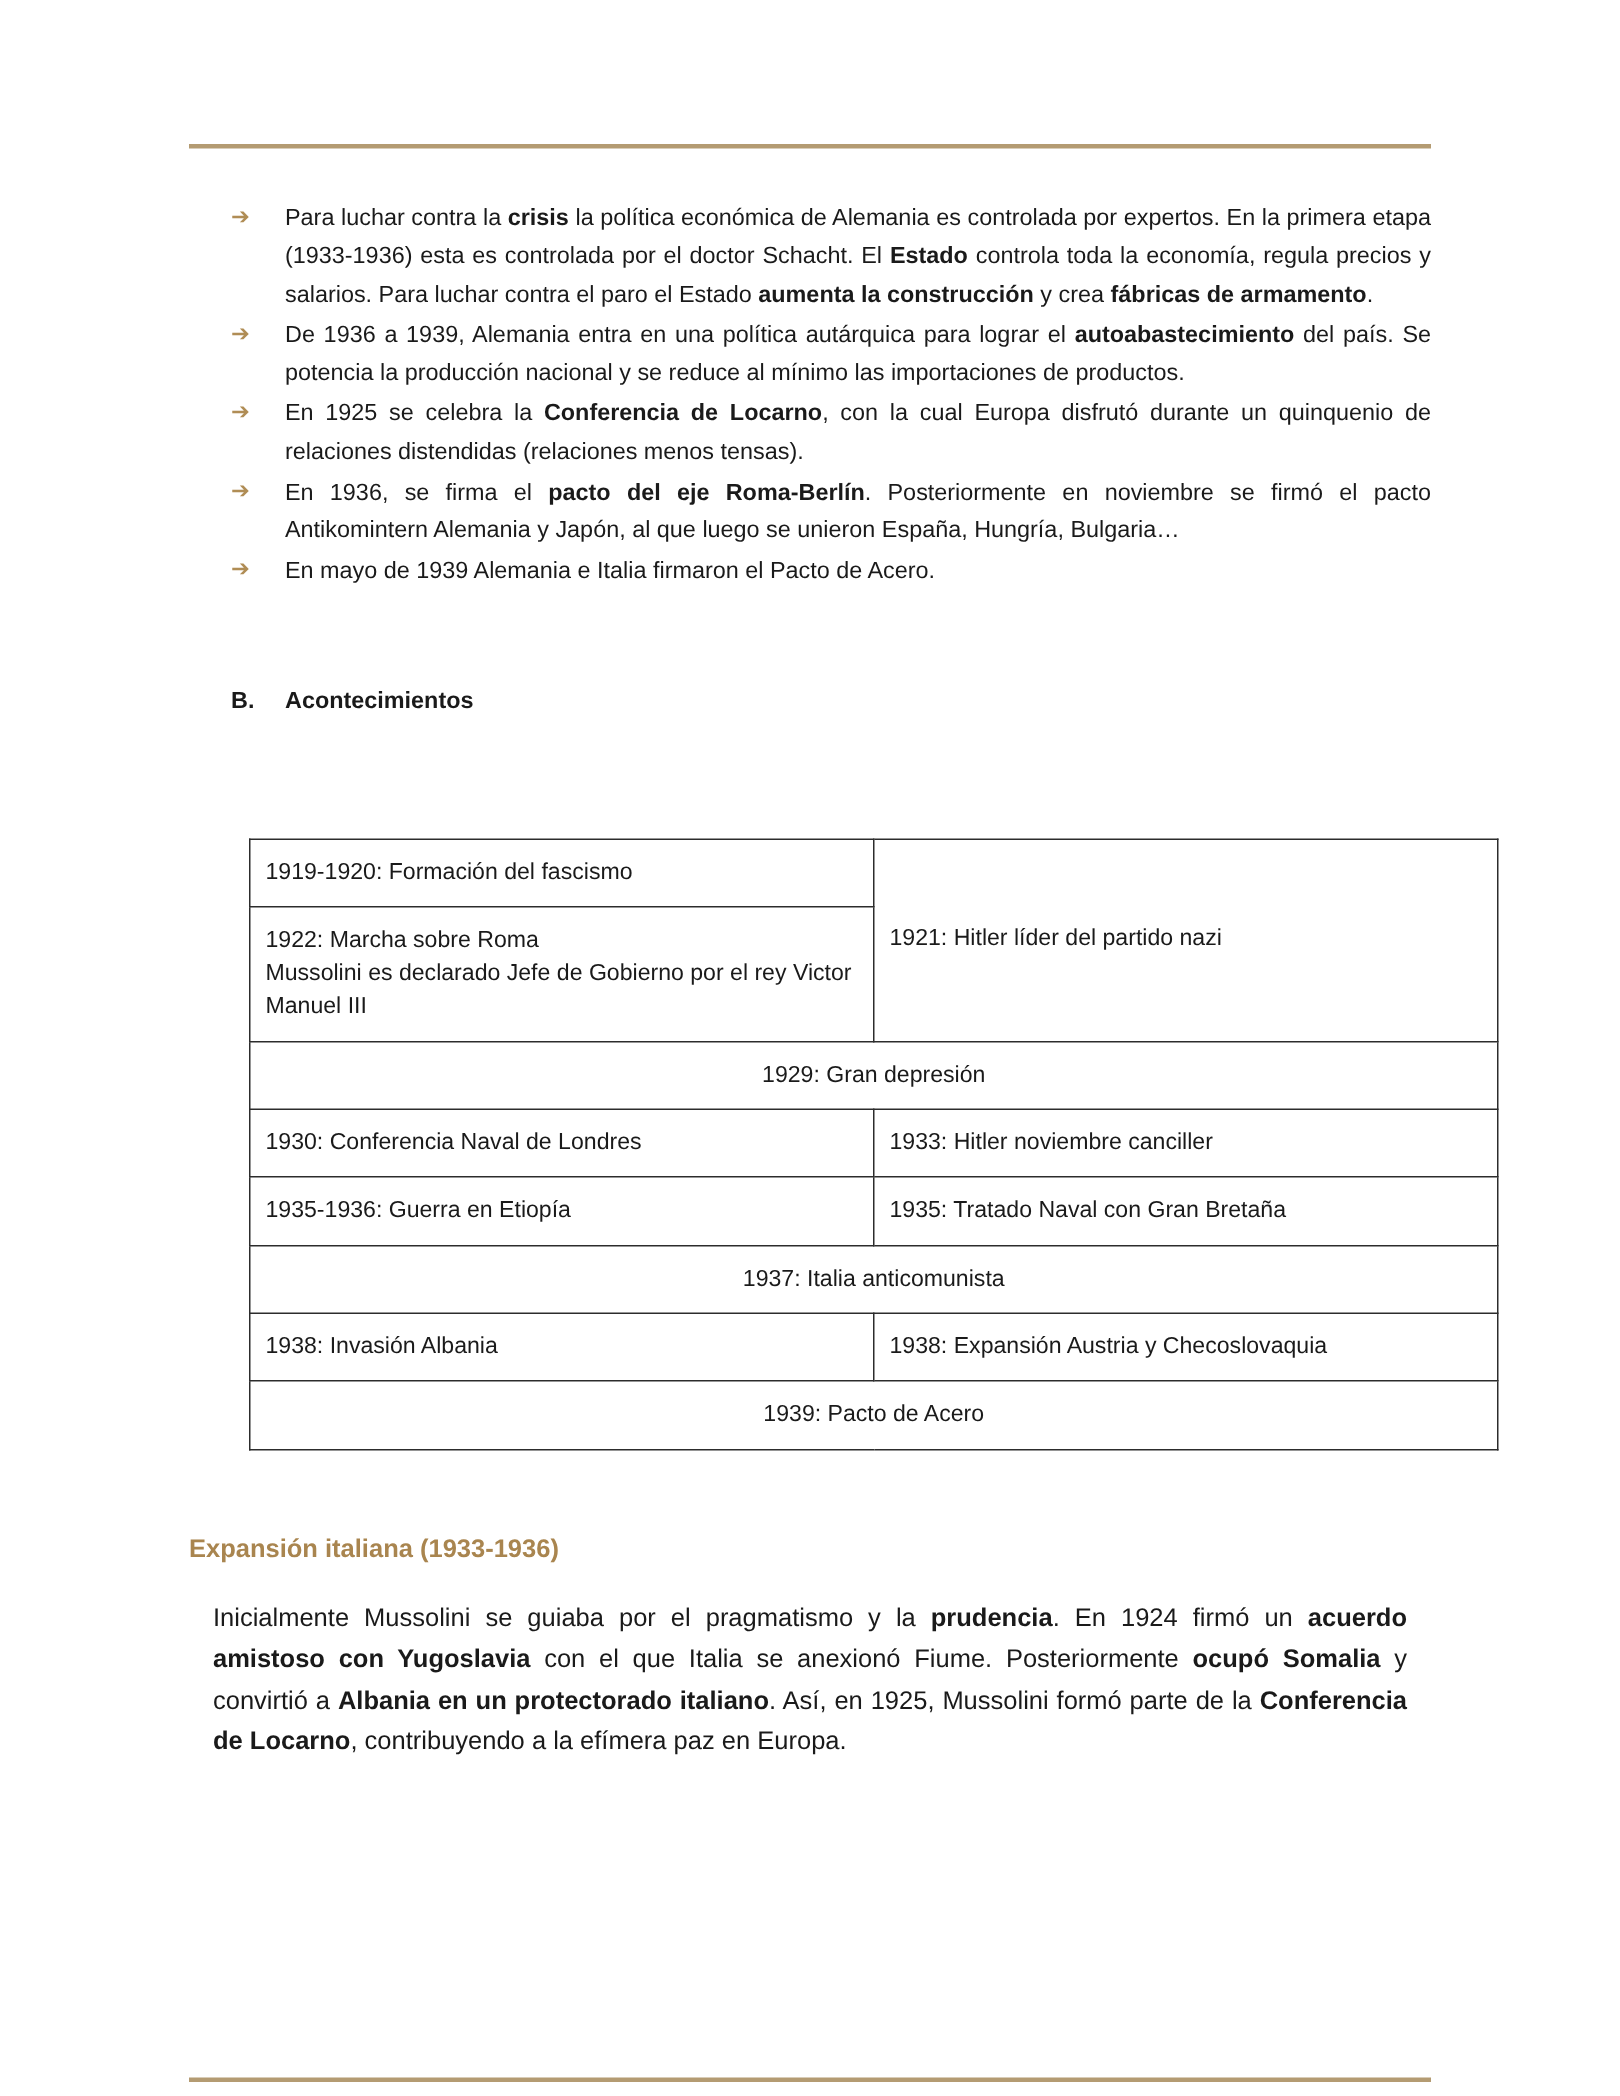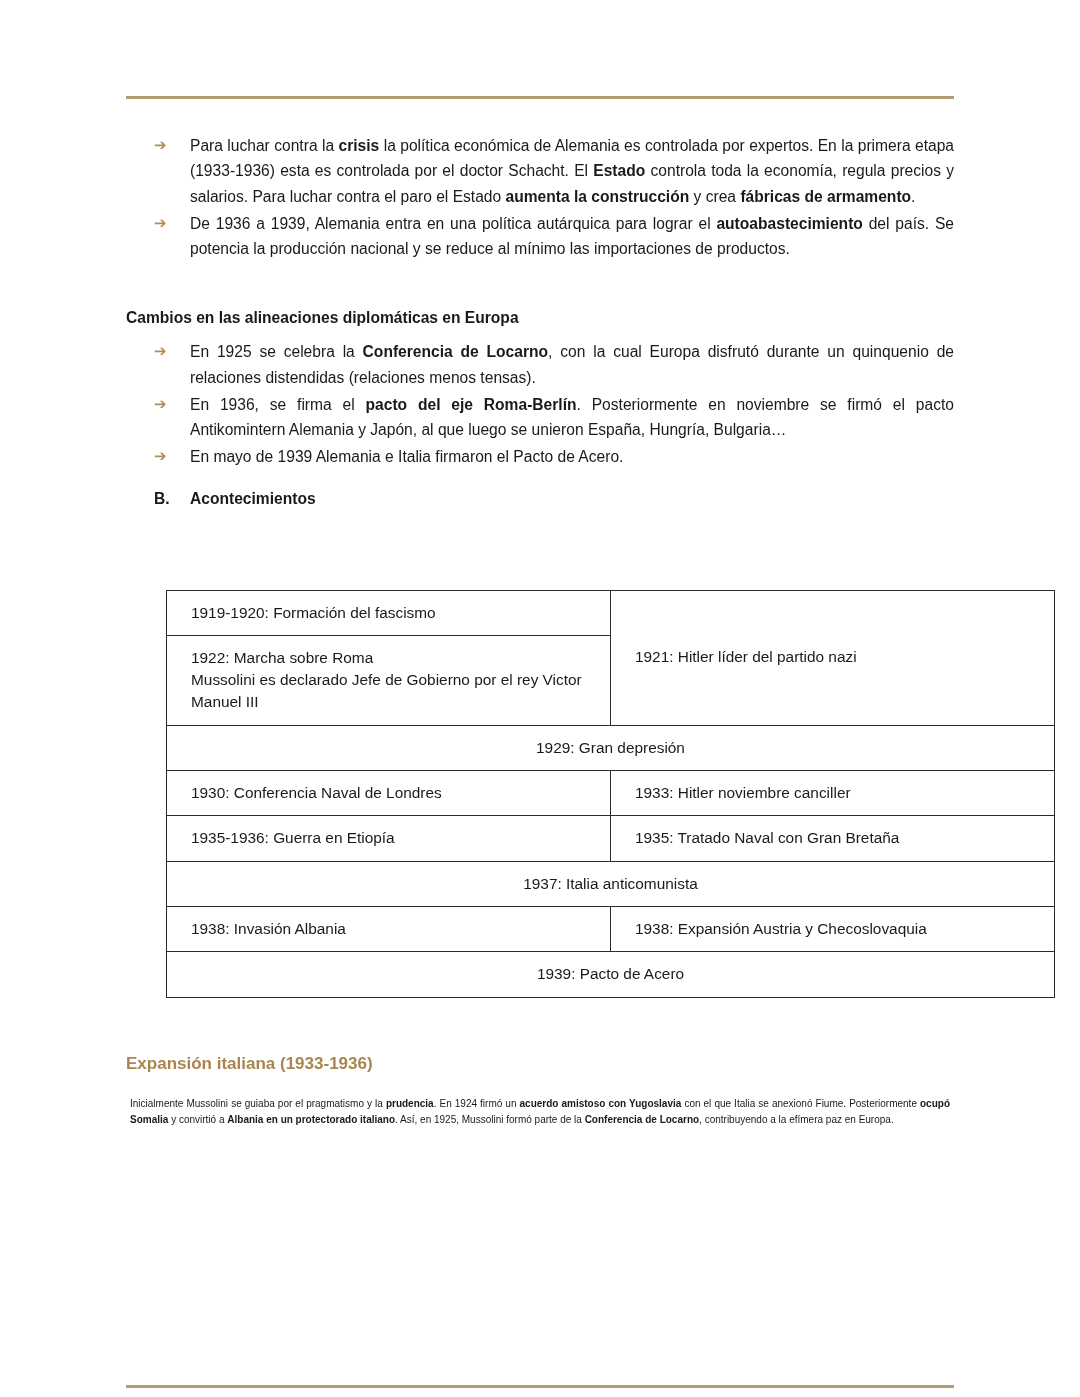--- a/index.html
+++ b/index.html
@@ -63,80 +63,79 @@
   b, strong { font-weight: bold; }
 
   h3.section-head {
     font-size: 15.6px;
     font-weight: bold;
     margin: 48px 0 12px 0;
     color: #1a1a1a;
   }
 
   .lettered {
-    margin: 20px 0 0 0;
+    margin: 65px 0 0 0;
     padding-left: 28px;
     font-size: 15.6px;
     font-weight: bold;
   }
   .lettered .letter {
     display: inline-block;
     width: 36px;
   }
 
   
   table.timeline {
     border-collapse: collapse;
     width: 790px;
     margin: 82px 0 0 40px;
     table-layout: fixed;
   }
   table.timeline td {
     border: 1px solid #2c2c2c;
-    padding: 11px 24px;
+    padding: 11px 10px;
     font-size: 15.4px;
     line-height: 1.45;
     vertical-align: top;
     color: #1a1a1a;
   }
   td.center {
     text-align: center;
   }
   td.col-left { width: 395px; }
   td.col-right { width: 395px; }
 
   h3.subtitle-gold {
     color: #a9854f;
     font-size: 17px;
     font-weight: bold;
     margin: 56px 0 22px 0;
   }
   p.body-par {
-    font-size: 10px;
+    font-size: 17px;
     line-height: 1.62;
     text-align: justify;
-    margin: 4px;
+    margin: 16px;
     color: #1a1a1a;
   }
 </style>
 </head>
 <body>
 
 <div class="page">
 
   <div class="rule rule-top"></div>
 
   <div class="first-block">
     <ul class="arrow-list">
         <li><span class="arrow">➔</span><span><span>Para luchar contra la </span><b>crisis</b><span> la política económica de Alemania es controlada por expertos. En la primera etapa (1933-1936) esta es controlada por el doctor Schacht. El </span><b>Estado</b><span> controla toda la economía, regula precios y salarios. Para luchar contra el paro el Estado </span><b>aumenta la construcción</b><span> y crea </span><b>fábricas de armamento</b><span>.</span></span></li>
         <li><span class="arrow">➔</span><span><span>De 1936 a 1939, Alemania entra en una política autárquica para lograr el </span><b>autoabastecimiento</b><span> del país. Se potencia la producción nacional y se reduce al mínimo las importaciones de productos.</span></span></li>
       </ul>
   </div>
 
-  <h3 class="section-head">Cambios en las alineaciones diplomáticas en Europa</h3>
 
   <ul class="arrow-list">
       <li><span class="arrow">➔</span><span><span>En 1925 se celebra la </span><b>Conferencia de Locarno</b><span>, con la cual Europa disfrutó durante un quinquenio de relaciones distendidas (relaciones menos tensas).</span></span></li>
       <li><span class="arrow">➔</span><span><span>En 1936, se firma el </span><b>pacto del eje Roma-Berlín</b><span>. Posteriormente en noviembre se firmó el pacto Antikomintern Alemania y Japón, al que luego se unieron España, Hungría, Bulgaria…</span></span></li>
       <li><span class="arrow">➔</span><span><span>En mayo de 1939 Alemania e Italia firmaron el Pacto de Acero.</span></span></li>
     </ul>
 
   <div class="lettered">
     <span class="letter">B.</span><span>Acontecimientos</span>
   </div>

